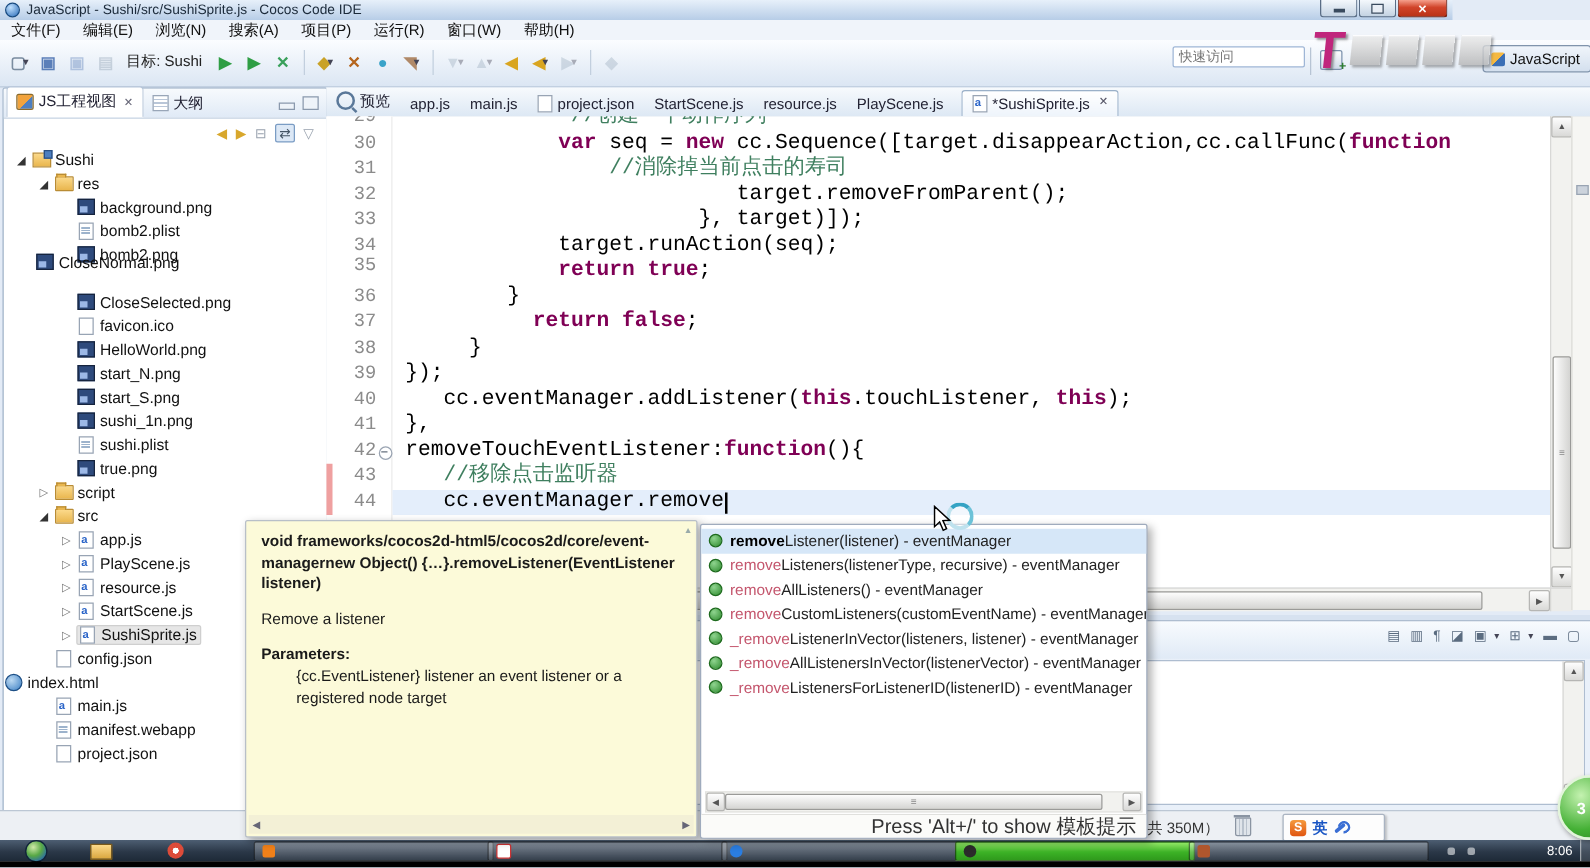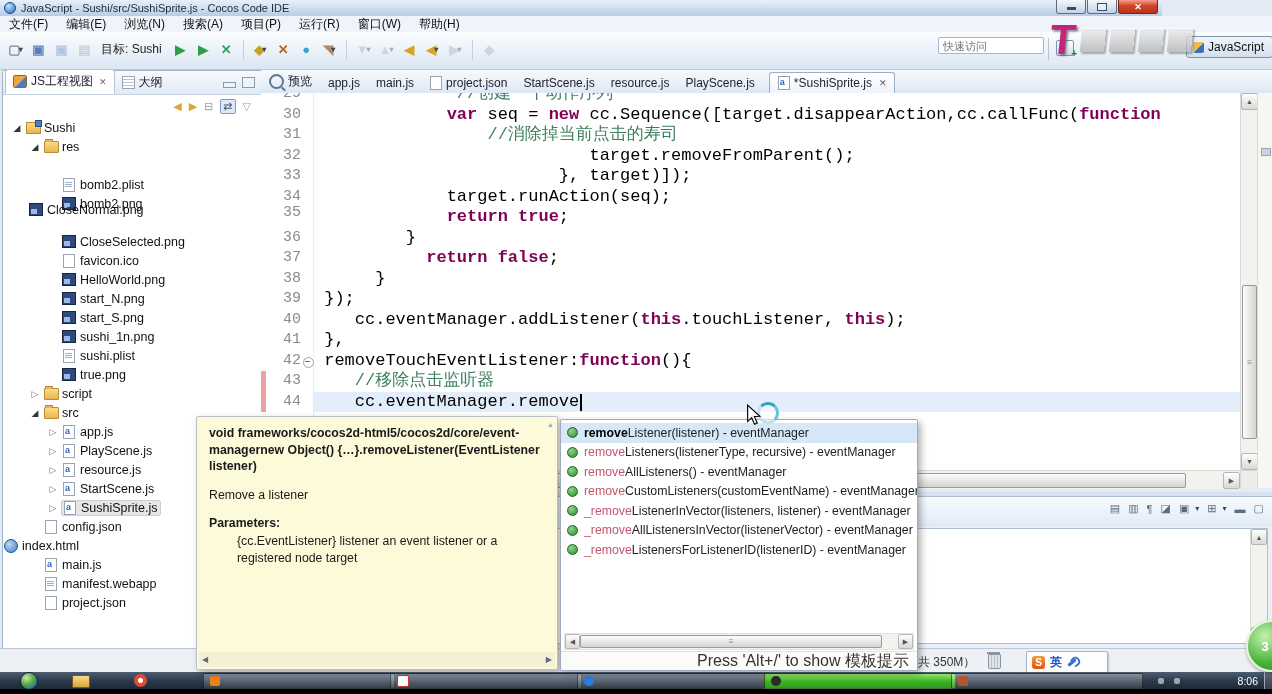--- a/index.html
+++ b/index.html
@@ -82,21 +82,21 @@
   .i-plist{width:10px;height:12px;background:#fff;border:1px solid #98a4b4;
     box-shadow:inset 0 -2px 0 #fff,inset 0 0 0 10px #fff;position:relative}
   .i-plist::after{content:"";position:absolute;left:1px;top:2px;width:7px;height:7px;
     background:repeating-linear-gradient(#fff,#fff 1px,#9db3cc 1px,#9db3cc 2px)}
   .i-js{width:10px;height:12px;background:#fff;border:1px solid #98a4b4;position:relative}
   .i-js::after{content:"a";position:absolute;left:1px;top:0px;font-size:9px;font-weight:bold;color:#2a64c8}
   .i-html{width:12px;height:12px;border-radius:50%;background:radial-gradient(circle at 35% 35%,#bcd9f2,#3b7fc4);border:1px solid #1d4f86}
   
   #etabs{left:261px;top:70px;width:1011px;height:23px;background:linear-gradient(#f7fafd,#dde8f4);
     border-bottom:1px solid #b8c8da;display:flex;align-items:flex-end;font-size:12px;color:#223}
-  .etab{display:flex;align-items:center;gap:4px;padding:3px 8px}
+  .etab{display:flex;align-items:flex-start;gap:4px;padding:3px 8px}
   .etab.active{background:linear-gradient(#ffffff,#eef4fb);border:1px solid #9ab0c8;border-bottom:none;
     border-radius:3px 3px 0 0;margin-left:6px}
   .eclose{font-size:9px;color:#556;margin-left:3px}
   .i-preview{width:11px;height:11px;border-radius:50%;border:2px solid #5a7899;position:relative}
   .i-preview::after{content:"";position:absolute;right:-4px;bottom:-3px;width:5px;height:2px;background:#5a7899;transform:rotate(45deg)}
   
   #code{left:261px;top:93px;width:979px;height:377px;background:#fff;overflow:hidden}
   #gutter{position:absolute;left:0;top:0;width:52px;height:100%;background:#fff;border-right:1px solid #ececec}
   .ln{position:absolute;left:0;width:40px;text-align:right;font:15px/20.5px "Liberation Mono",monospace;color:#8b8b8b}
   .diffmark{position:absolute;left:0;width:5px;height:20.5px;background:#efa0a0}
@@ -333,20 +333,26 @@
           <span class="i-project"></span>
         </span>
         <span class="tlab">Sushi</span>
       </div>
       <div class="trow" style="top: 19px; position: absolute; left: 0px; right: 0px; padding-left: 24px;">
         <span class="tarrow open">◢</span>
         <span class="tico">
           <span class="i-folder"></span>
         </span>
         <span class="tlab">res</span>
+      </div>
+      <div class="trow" style="top: 38px; position: absolute; left: 0px; right: 0px; padding-left: 58px;">
+        <span class="tico">
+          <span class="i-image"></span>
+        </span>
+        <span class="tlab">background.png</span>
       </div>
       <div class="trow" style="top: 57px; position: absolute; left: 0px; right: 0px; padding-left: 58px;">
         <span class="tico">
           <span class="i-plist"></span>
         </span>
         <span class="tlab">bomb2.plist</span>
       </div>
       <div class="trow" style="top: 76px; position: absolute; left: 0px; right: 0px; padding-left: 58px;">
         <span class="tico">
           <span class="i-image"></span>

